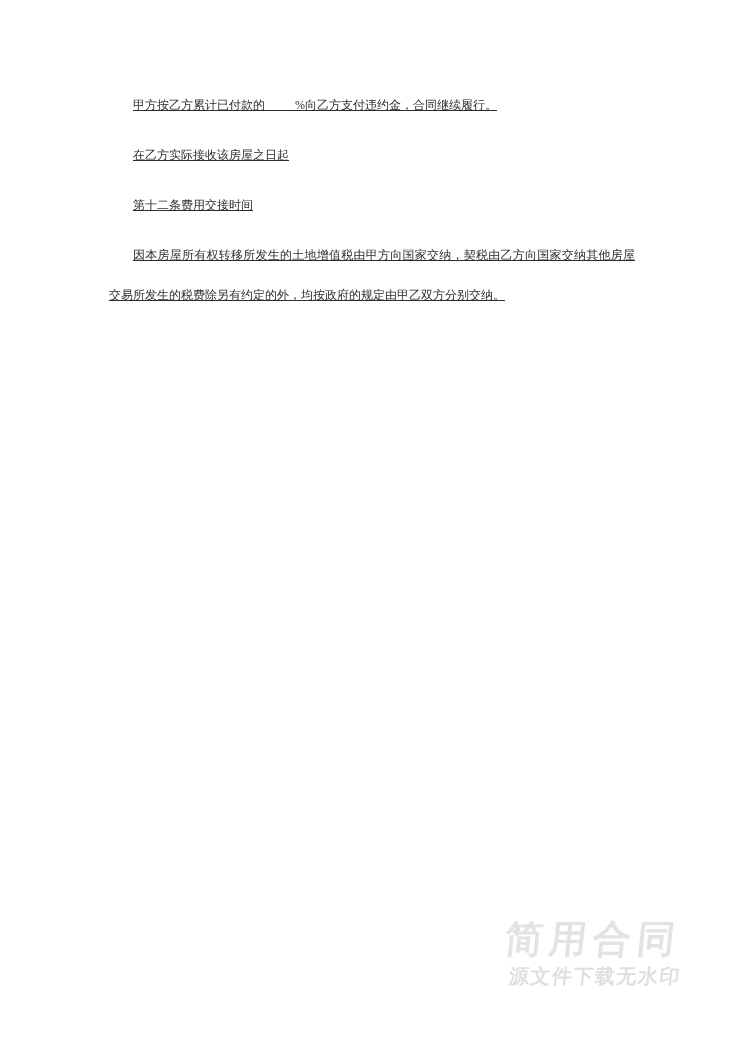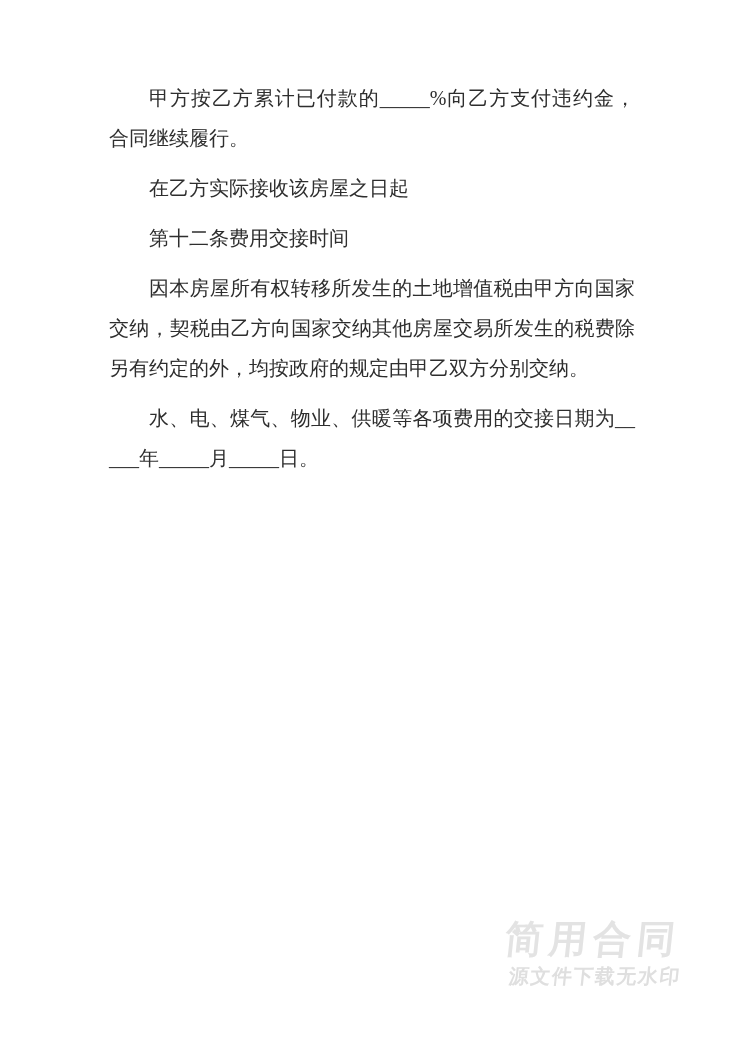--- a/index.html
+++ b/index.html
@@ -11,27 +11,28 @@
     position: relative;
     width: 742px;
     height: 1049px;
     background: var(--page-bg, #ffffff);
     overflow: hidden;
     font-family: "Liberation Serif", "DejaVu Serif", serif;
   }
   .contract-body {
     position: absolute;
     left: 109px;
-    top: 78px;
+    top: 85px;
     width: 526px;
     color: var(--text-color, #2e2e2e);
-    font-size: 20px;
+    font-size: 12px;
     line-height: 40px;
     text-align: justify;
     letter-spacing: 0;
+    text-decoration: underline;
   }
   .contract-body p {
     margin: 0 0 10px 0;
     text-indent: 2em;
     word-break: break-all;
   }
   .contract-body p:last-child {
     margin-bottom: 0;
   }
   .watermark {
@@ -68,21 +69,20 @@
 </head>
 <body>
 
 <div class="page">
 
   <div class="contract-body">
     <p>甲方按乙方累计已付款的_____%向乙方支付违约金，合同继续履行。</p>
     <p>在乙方实际接收该房屋之日起</p>
     <p>第十二条费用交接时间</p>
     <p>因本房屋所有权转移所发生的土地增值税由甲方向国家交纳，契税由乙方向国家交纳其他房屋交易所发生的税费除另有约定的外，均按政府的规定由甲乙双方分别交纳。</p>
-    <p>水、电、煤气、物业、供暖等各项费用的交接日期为_____年_____月_____日。</p>
   </div>
 
   <div class="watermark">
     <div class="wm-title">简用合同</div>
     <div class="wm-sub">源文件下载无水印</div>
   </div>
 
 </div>
 
 </body></html>

